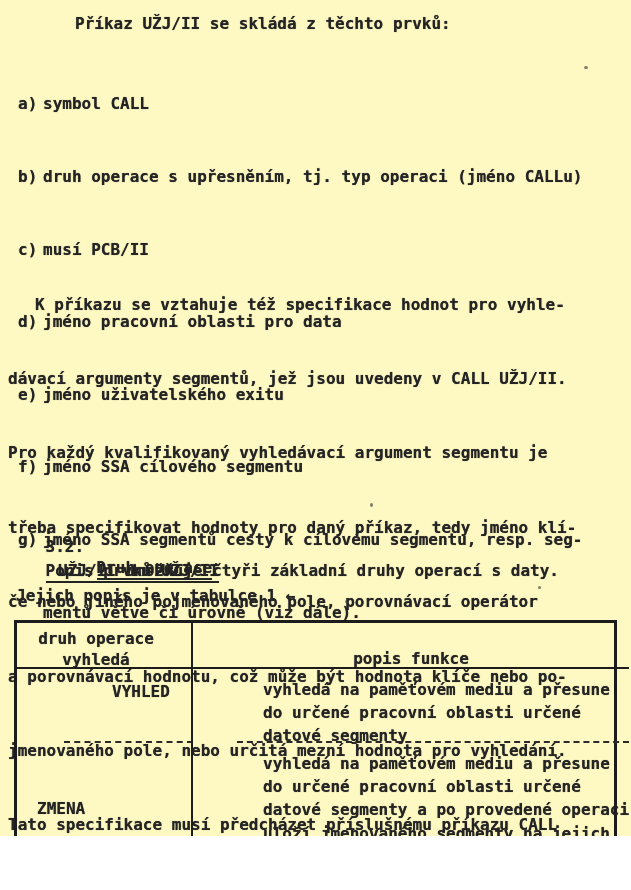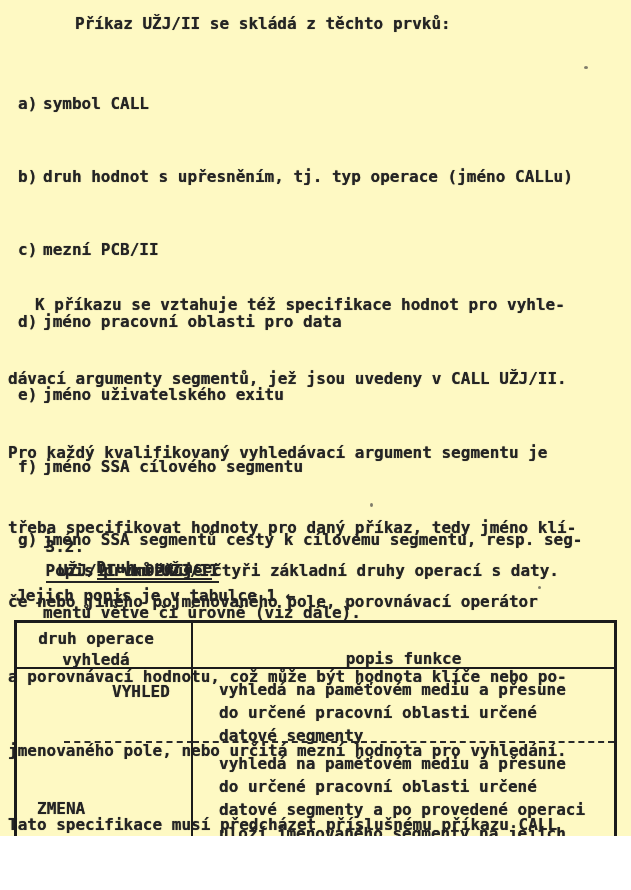--- a/index.html
+++ b/index.html
@@ -42,43 +42,43 @@
     line-height: 23.2px;
   }
   .cell { box-sizing: border-box; }
   .col-divider { border-right: 2.5px solid #1c1c1c; }
   .hdr-bottom { border-bottom: 2.5px solid #1c1c1c; }
   .dashed-bottom { border-bottom: 2.5px dashed #2a2a2a; }
   .hdr1 { text-align: center; padding-top: 5px; padding-right: 16px; line-height: 21px; }
   .hdr2 { text-align: center; padding-top: 24px; }
   .rowname1 { padding-left: 48px; padding-top: 11px; margin-left: 47px; }
   .rowname2 { padding-left: 20px; padding-top: 54px; }
-  .desc { padding-left: 26px; padding-top: 9px; }
+  .desc { padding-left: 26px; padding-top: 9px; margin-left: 44px; }
   .desc div { white-space: pre; }
   .speck { position: absolute; background: #3a3a3a; border-radius: 50%; opacity: 0.65; }
 </style>
 </head>
 <body>
 
 <div class="page">
 
   <div class="abs intro">Příkaz UŽJ/II se skládá z těchto prvků:</div>
 
   <div class="abs list">
     <div class="list-item">
       <span class="list-marker">a)</span>
       <span class="list-text">symbol CALL</span>
     </div>
     <div class="list-item">
       <span class="list-marker">b)</span>
-      <span class="list-text">druh hodnot s upřesněním, tj. typ operace (jméno CALLu)</span>
+      <span class="list-text">druh operace s upřesněním, tj. typ operaci (jméno CALLu)</span>
     </div>
     <div class="list-item">
       <span class="list-marker">c)</span>
-      <span class="list-text">mezní PCB/II</span>
+      <span class="list-text">musí PCB/II</span>
     </div>
     <div class="list-item">
       <span class="list-marker">d)</span>
       <span class="list-text">jméno pracovní oblasti pro data</span>
     </div>
     <div class="list-item">
       <span class="list-marker">e)</span>
       <span class="list-text">jméno uživatelského exitu</span>
     </div>
     <div class="list-item">

